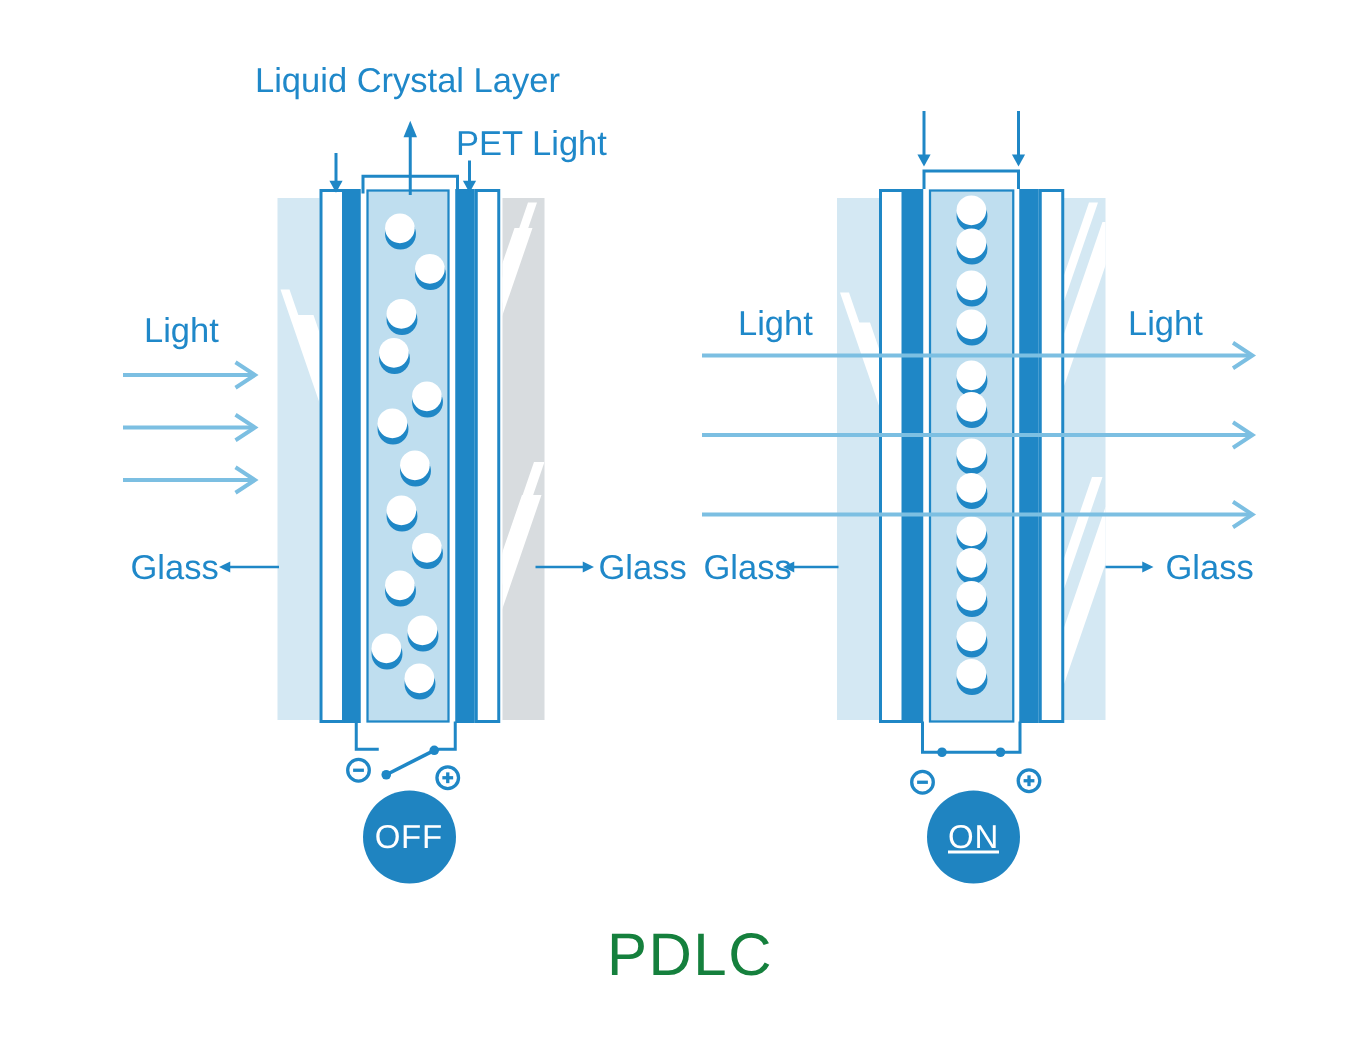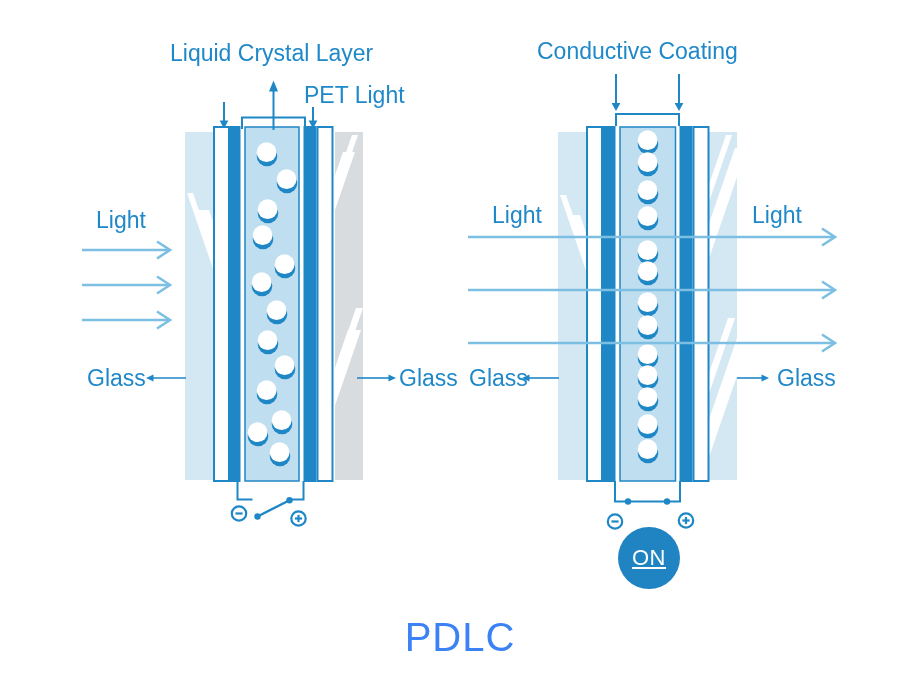--- a/index.html
+++ b/index.html
@@ -5,21 +5,21 @@
   html,body{margin:0;padding:0;background:#fff;}
   .stage{position:relative;width:900px;height:695px;background:#fff;overflow:hidden;
          font-family:"Liberation Sans",sans-serif;}
   .stage svg{position:absolute;left:0;top:0;}
   .lbl{position:absolute;font-size:23px;line-height:1.1;color:#1f88c9;white-space:nowrap;}
   .lbl.center{}
   .state-btn{position:absolute;width:62px;height:62px;border-radius:50%;background:#1f84c1;
              color:#fff;display:flex;align-items:center;justify-content:center;
              font-size:22px;font-weight:500;letter-spacing:.5px;}
   .title{position:absolute;left:360px;top:615px;width:200px;text-align:center;
-         font-size:40px;letter-spacing:1px;color:#3b82f6;}
+         font-size:40px;letter-spacing:1px;color:#15803d;}
 </style>
 </head>
 <body>
 
 <div class="stage">
 
   <svg id="diagram-svg" width="900" height="695" viewBox="0 0 900 695">
     <defs>
       <clipPath id="clip-off-lglass">
           <rect x="185" y="132" width="28" height="348"></rect>
@@ -277,22 +277,22 @@
       </g>
     </g>
   </svg>
 
   <div class="lbl center" style="left:170px;top:41px;width:200px;">Liquid Crystal Layer</div>
   <div class="lbl" style="left:304px;top:83px;">PET Light</div>
   <div class="lbl" style="left:96px;top:208px;">Light</div>
   <div class="lbl" style="left:87px;top:366px;">Glass</div>
   <div class="lbl" style="left:399px;top:366px;">Glass</div>
 
-  <div class="lbl" style="left:537px;top:39px;">Conductive Coating</div>
   <div class="lbl" style="left:492px;top:203px;">Light</div>
   <div class="lbl" style="left:752px;top:203px;">Light</div>
   <div class="lbl" style="left:469px;top:366px;">Glass</div>
   <div class="lbl" style="left:777px;top:366px;">Glass</div>
 
+  <div class="state-btn" style="left:241.5px;top:527px;">OFF</div>
   <div class="state-btn" style="left:618px;top:527px;text-decoration:underline;">ON</div>
 
   <div class="title">PDLC</div>
 </div>
 
 </body></html>

